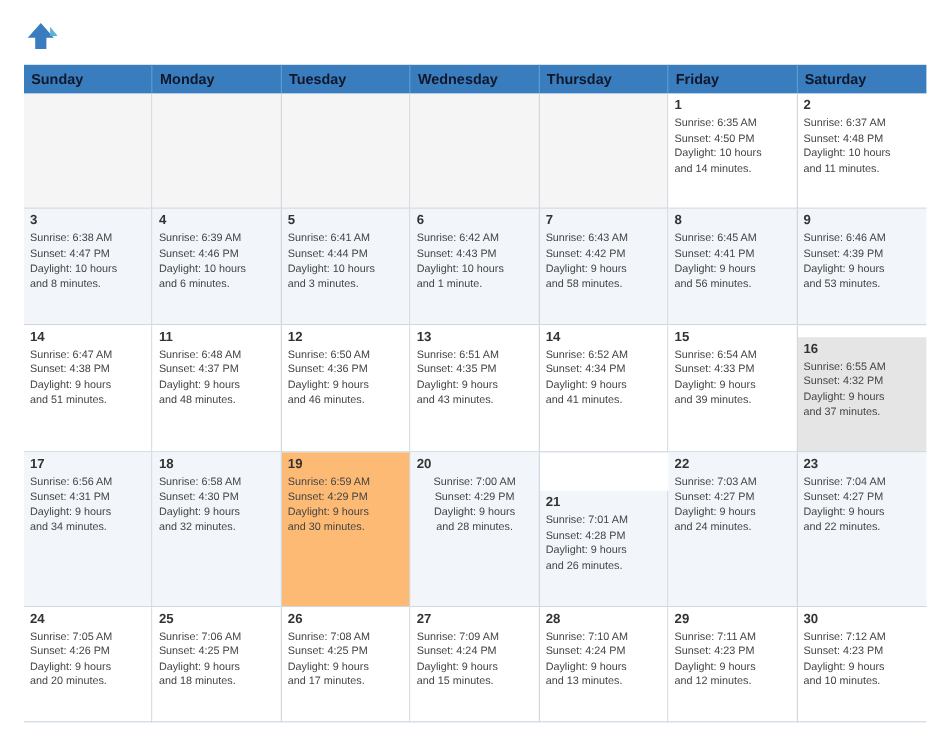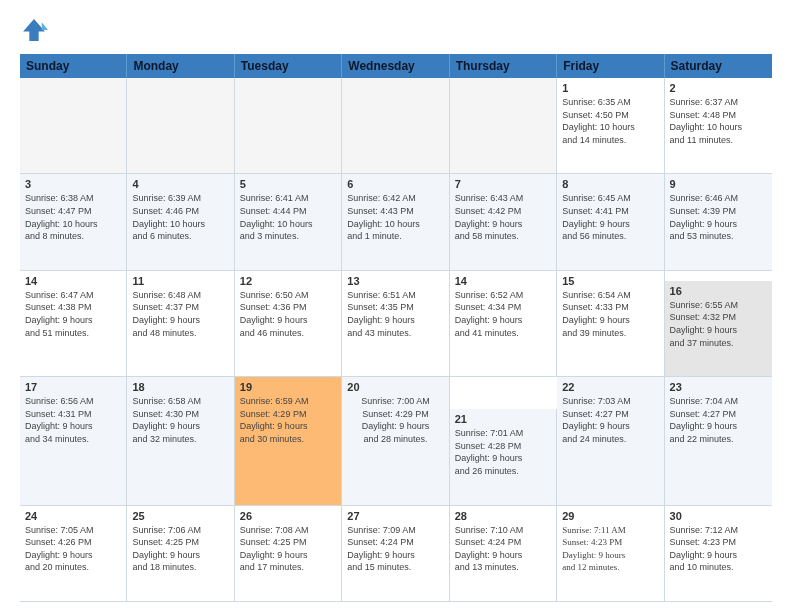--- a/index.html
+++ b/index.html
@@ -341,21 +341,21 @@
         </div>
         <div class="cal-cell" style="background-color: rgb(255, 255, 255); border-bottom: 1px solid rgb(208, 216, 224); border-right: 1px solid rgb(208, 216, 224);">
           <span class="day-num">28</span>
           <div class="cell-info" style="white-space: pre-line;">Sunrise: 7:10 AM
 Sunset: 4:24 PM
 Daylight: 9 hours
 and 13 minutes.</div>
         </div>
         <div class="cal-cell" style="background-color: rgb(255, 255, 255); border-bottom: 1px solid rgb(208, 216, 224); border-right: 1px solid rgb(208, 216, 224);">
           <span class="day-num">29</span>
-          <div class="cell-info" style="white-space: pre-line; font-family: Liberation Serif, serif;">Sunrise: 7:11 AM
+          <div class="cell-info" style="white-space: pre-line;">Sunrise: 7:11 AM
 Sunset: 4:23 PM
 Daylight: 9 hours
 and 12 minutes.</div>
         </div>
         <div class="cal-cell" style="background-color: rgb(255, 255, 255); border-bottom: 1px solid rgb(208, 216, 224); border-right: none;">
           <span class="day-num">30</span>
           <div class="cell-info" style="white-space: pre-line;">Sunrise: 7:12 AM
 Sunset: 4:23 PM
 Daylight: 9 hours
 and 10 minutes.</div>

